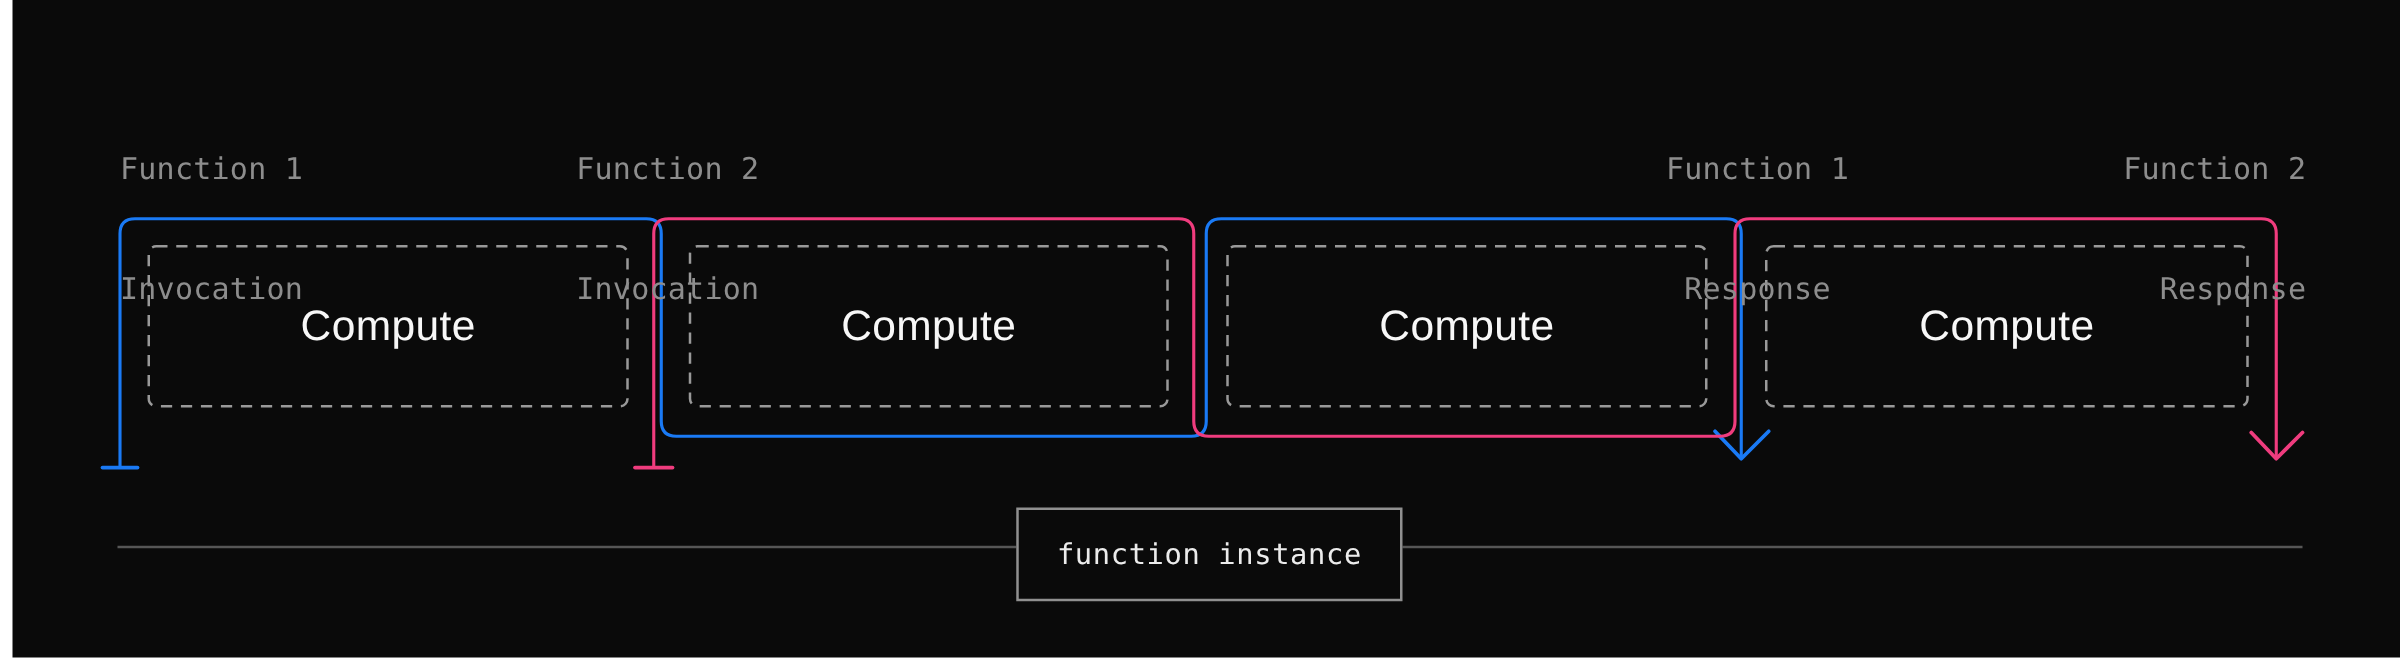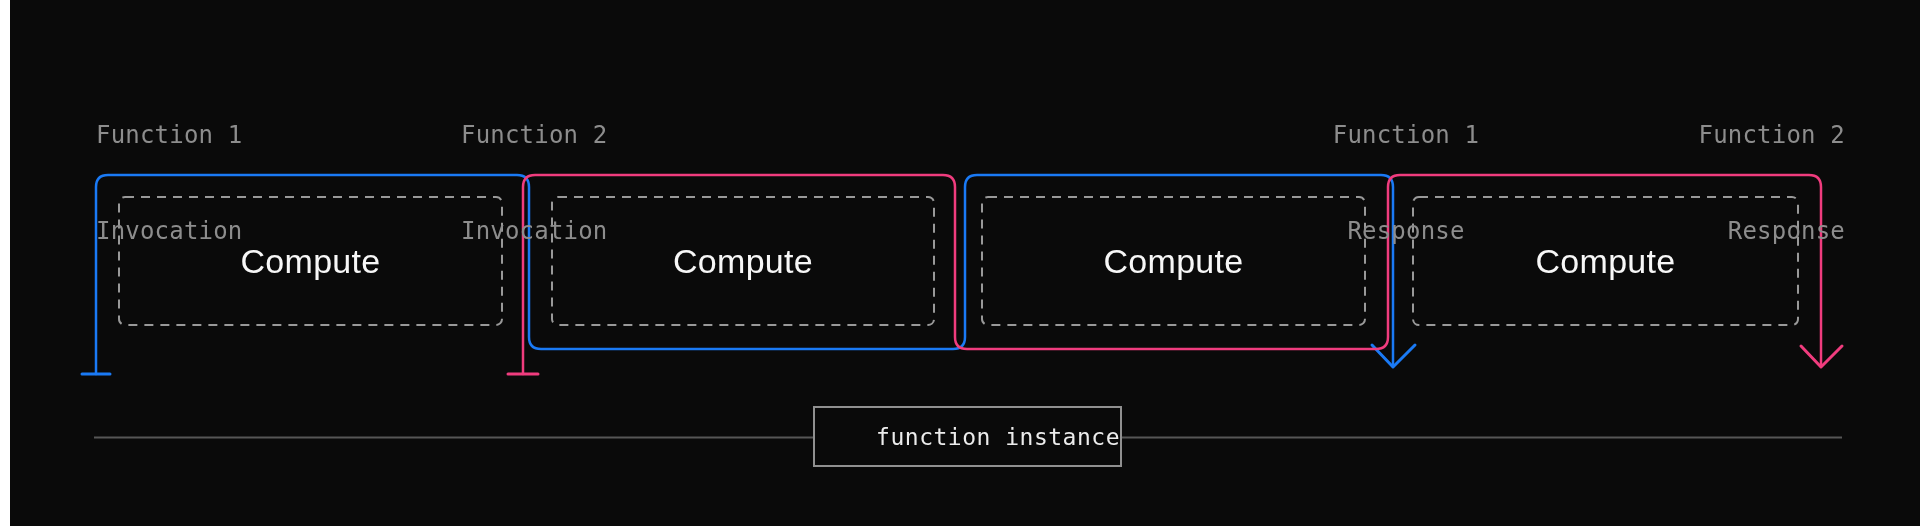--- a/index.html
+++ b/index.html
@@ -24,23 +24,23 @@
   .lbl-left{text-align:left;}
   .lbl-center{text-align:center;}
   .lbl-right{text-align:right;}
   .compute-label{
     position:absolute;top:197px;height:128px;display:flex;
     align-items:center;justify-content:center;
     font-family:"Liberation Sans", sans-serif;font-size:34px;
     color:var(--compute_text);letter-spacing:.3px;text-align:center;
   }
   .instance-box{
-    position:absolute;left:803px;top:406px;width:309px;height:61px;
+    position:absolute;left:803px;top:406px;width:309px;height:75px;
     box-sizing:border-box;border:2px solid var(--instance_border);
-    background:var(--background);display:flex;align-items:center;justify-content:flex-end;
+    background:var(--background);display:flex;align-items:center;justify-content:center;
     font-size:23px;letter-spacing:.5px;color:var(--instance_text);
   }
 </style>
 </head>
 <body>
 
 <div class="canvas">
 
   <svg class="diagram-svg" width="1920" height="528" viewBox="0 0 1920 528">
 

